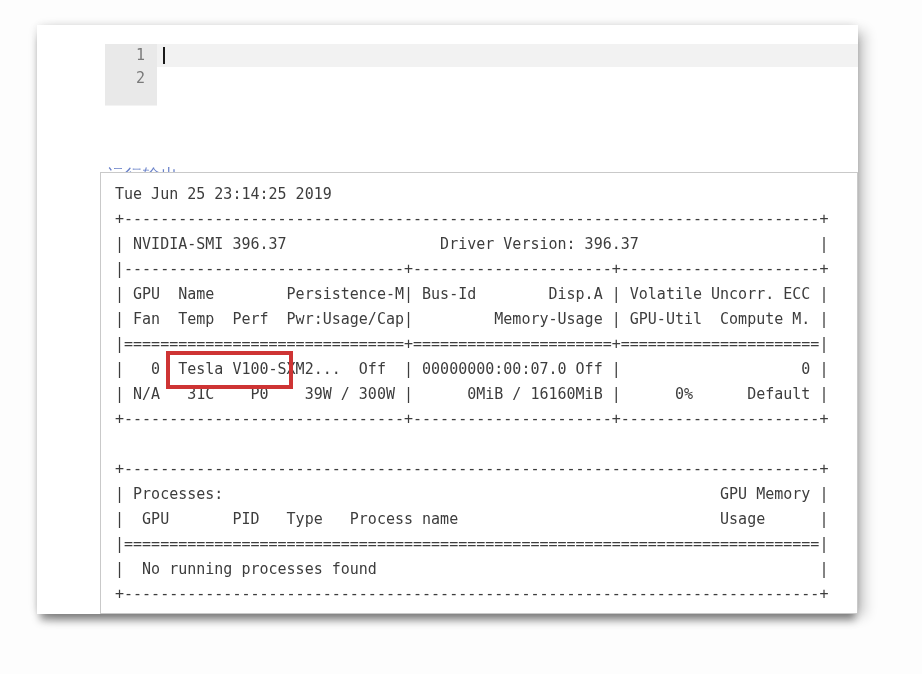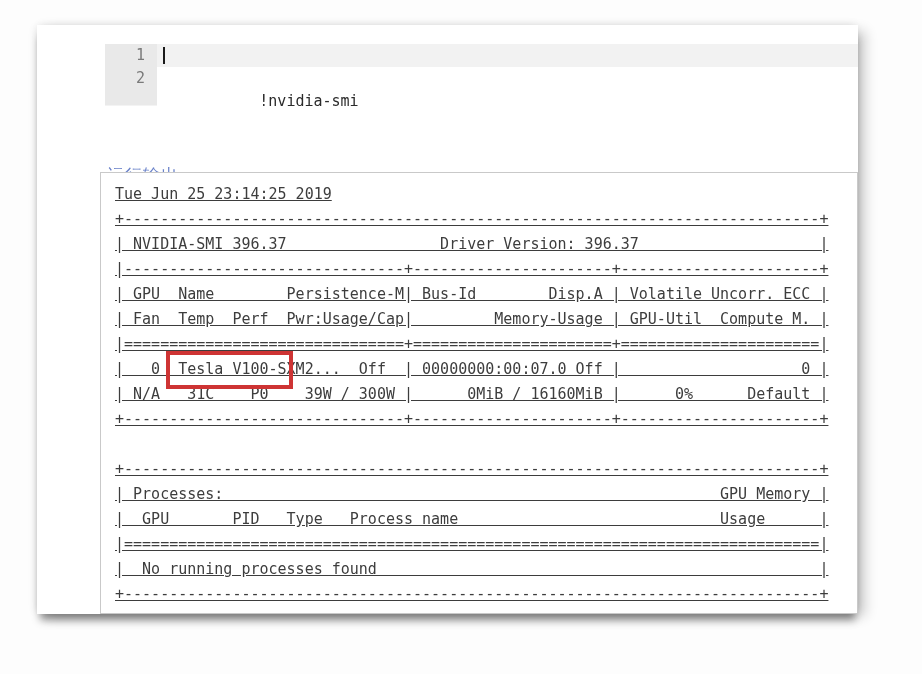--- a/index.html
+++ b/index.html
@@ -44,21 +44,21 @@
   }
 
   
   .output-box {
     position:absolute; left:63px; top:147px; width:758px; height:442px;
     background:#ffffff; border:1px solid #c9c9c9; overflow:hidden;
   }
   .output-box pre {
     margin:0; padding:9px 14px;
     font:15px/25px "DejaVu Sans Mono", monospace;
-    color:#3d3d3d; white-space:pre;text-decoration:underline;
+    color:#3d3d3d; white-space:pre;
   }
   .red-box {
     position:absolute; left:65px; top:178px; width:127px; height:38px;
     border:4px solid #ce3434; background:transparent; pointer-events:none;
   }
 </style>
 </head>
 <body>
 
 <div class="page">
@@ -66,23 +66,20 @@
 
     <div class="editor">
       <div class="gutter">
         <div>1</div>
         <div>2</div>
       </div>
       <div class="code-area">
         <div class="code-line active">
           <span class="cursor"></span>
           <span></span>
-        </div>
-        <div class="code-line">
-          <span>!nvidia-smi</span>
         </div>
       </div>
     </div>
 
     <div class="output-label">运行输出</div>
 
     <div class="output-box">
       <pre>Tue Jun 25 23:14:25 2019
 +-----------------------------------------------------------------------------+
 | NVIDIA-SMI 396.37                 Driver Version: 396.37                    |

